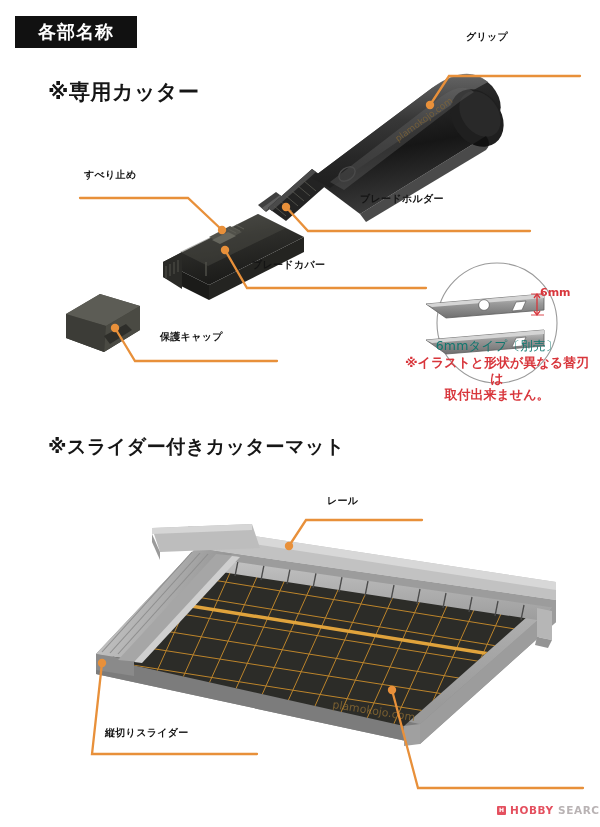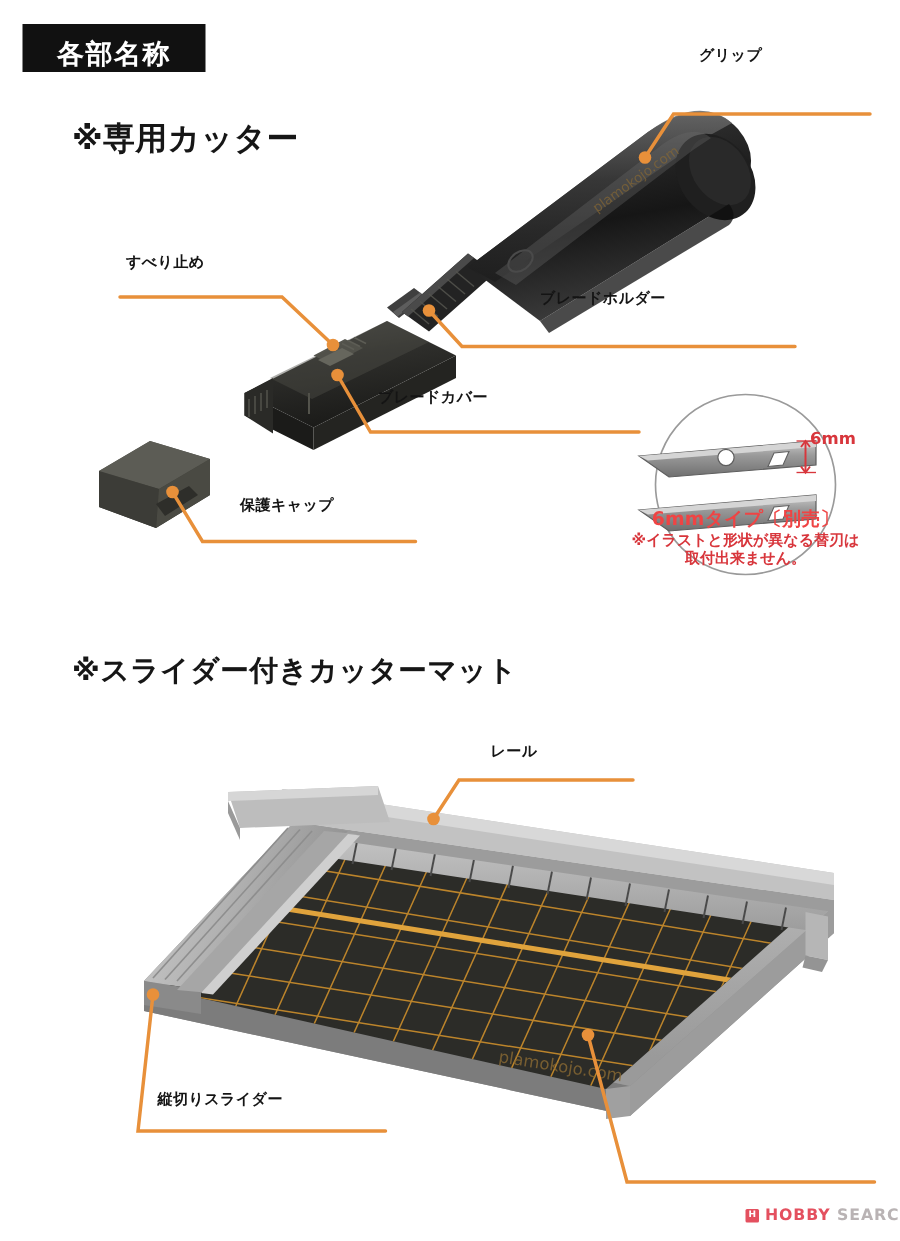--- a/index.html
+++ b/index.html
@@ -7,21 +7,21 @@
     width:600px;height:827px;position:relative;overflow:hidden;
     font-family:"DejaVu Sans","Liberation Sans",sans-serif;
     color:#1a1a1a;
   }
   .stage{position:absolute;left:0;top:0;width:600px;height:827px;}
   .abs{position:absolute;}
 
   
   #section-title-badge{
     left:15px;top:16px;width:122px;height:32px;background:#111111;
-    display:flex;align-items:flex-end;justify-content:center;
+    display:flex;align-items:center;justify-content:center;
   }
   #section-title-badge .txt{
     color:#ffffff;font-size:18px;font-weight:bold;letter-spacing:1px;
     font-family:"DejaVu Sans","Liberation Sans",sans-serif;
   }
 
   
   .sec-head{
     font-size:21px;font-weight:bold;color:#161616;letter-spacing:0.5px;
     white-space:nowrap;
@@ -43,24 +43,24 @@
   #label-vertical-slider{left:105px;top:726px;}
   #label-cutter-mat{left:443px;top:759px;}
 
   
   #artwork-layer{left:0;top:0;width:600px;height:827px;pointer-events:none;}
 
   
   #blade-inset{left:404px;top:262px;width:186px;height:122px;}
   .inset-caption{
     position:absolute;left:0;width:100%;text-align:center;
-    font-weight:bold;color:#ef4444;
+    font-weight:normal;color:#0f766e;
   }
   #inset-title{top:76px;font-size:12.5px;letter-spacing:0.2px;}
-  #inset-note{top:93px;font-size:10px;color:#d8363c;line-height:1.22;font-weight:bold;}
+  #inset-note{top:93px;font-size:13px;color:#d8363c;line-height:1.22;font-weight:bold;}
   #dim-label{
     position:absolute;left:136px;top:24px;font-size:11px;font-weight:bold;color:#d8363c;
   }
 
   
   #hobby-search-logo{
     left:497px;top:804px;display:flex;align-items:center;gap:4px;
   }
   #hobby-search-mark{
     width:9px;height:9px;background:#e4505f;border-radius:1px;

